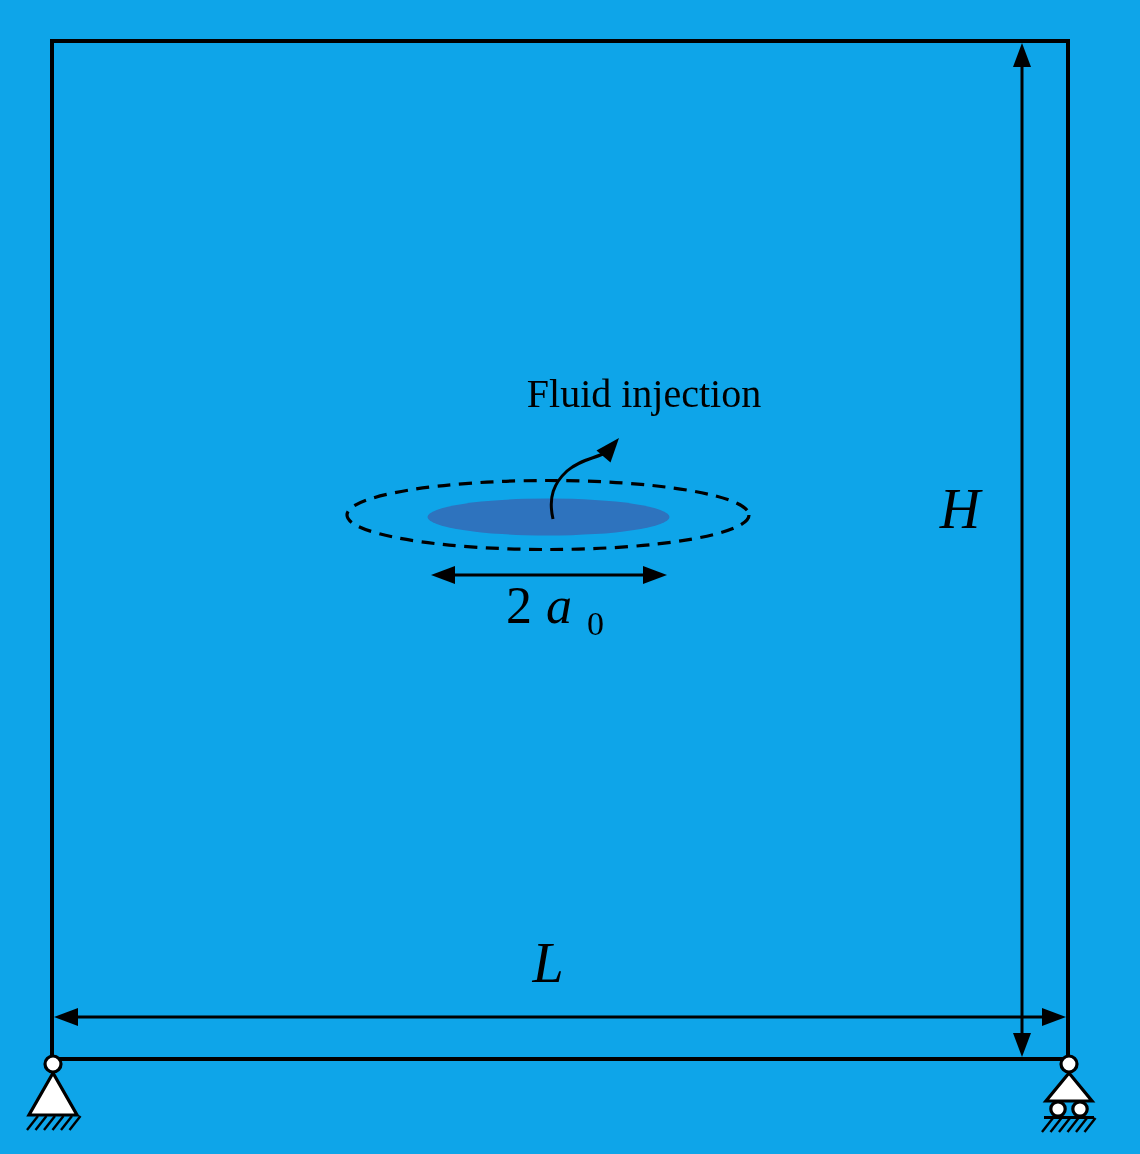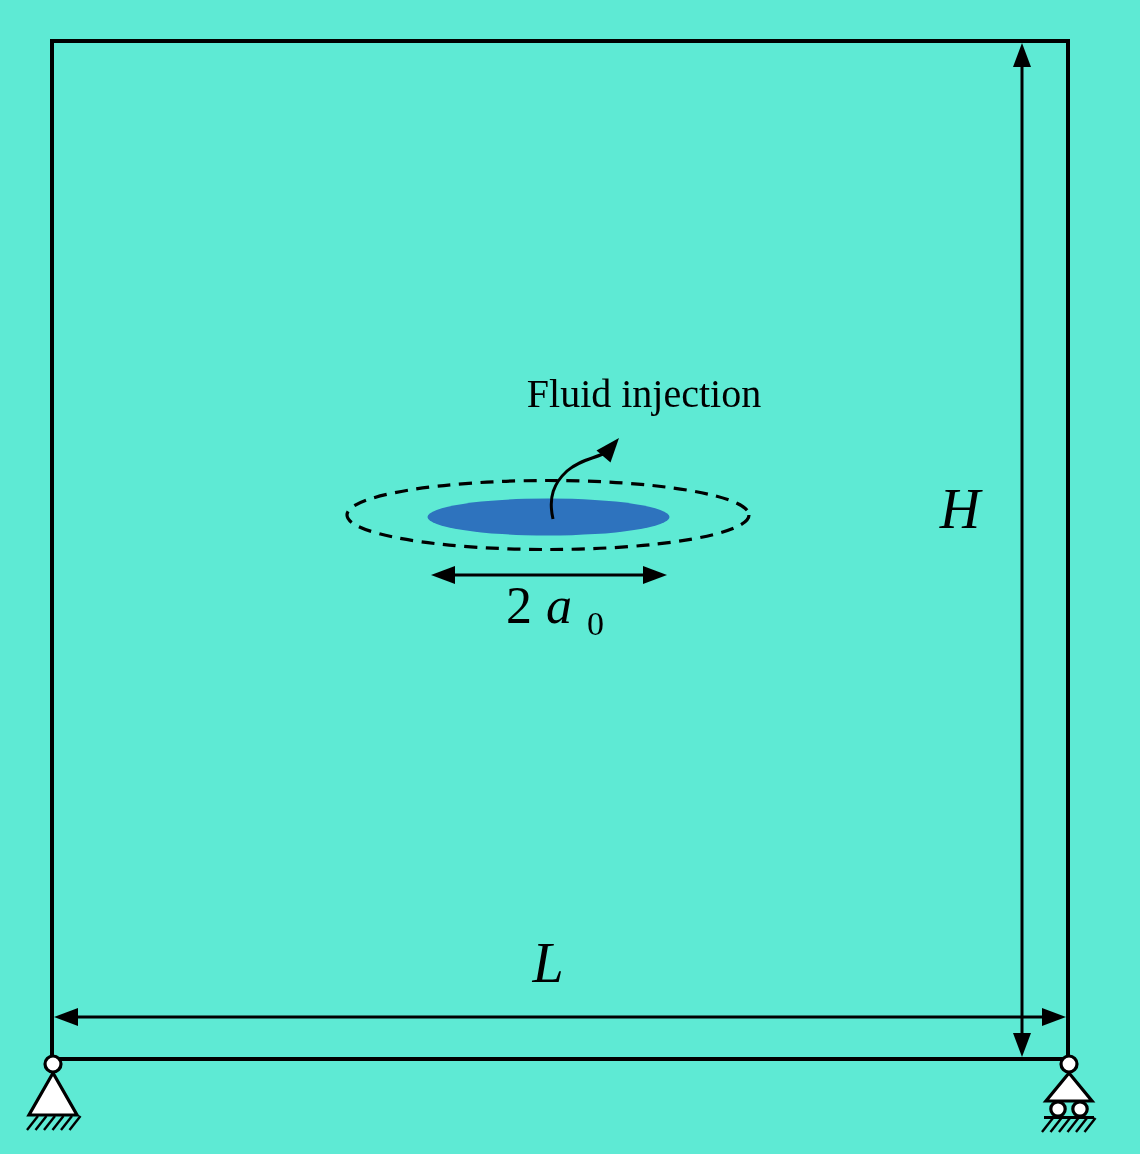--- a/index.html
+++ b/index.html
@@ -1,20 +1,20 @@
 <!DOCTYPE html>
 <html><head>
 <meta charset="utf-8">
 <style>
   html, body { margin: 0; padding: 0; background: #ffffff; }
   .figure-canvas {
     position: relative;
     width: 1140px;
     height: 1154px;
-    background: #5eead4;
+    background: #0ea5e9;
     font-family: "Liberation Serif", "DejaVu Serif", serif;
   }
   svg { display: block; }
   svg text {
     font-family: "Liberation Serif", "DejaVu Serif", serif;
     fill: #000000;
   }
   .lbl-serif   { font-size: 40px; }
   .lbl-dim     { font-size: 56px; font-style: italic; }
   .lbl-crack   { font-size: 52px; }

